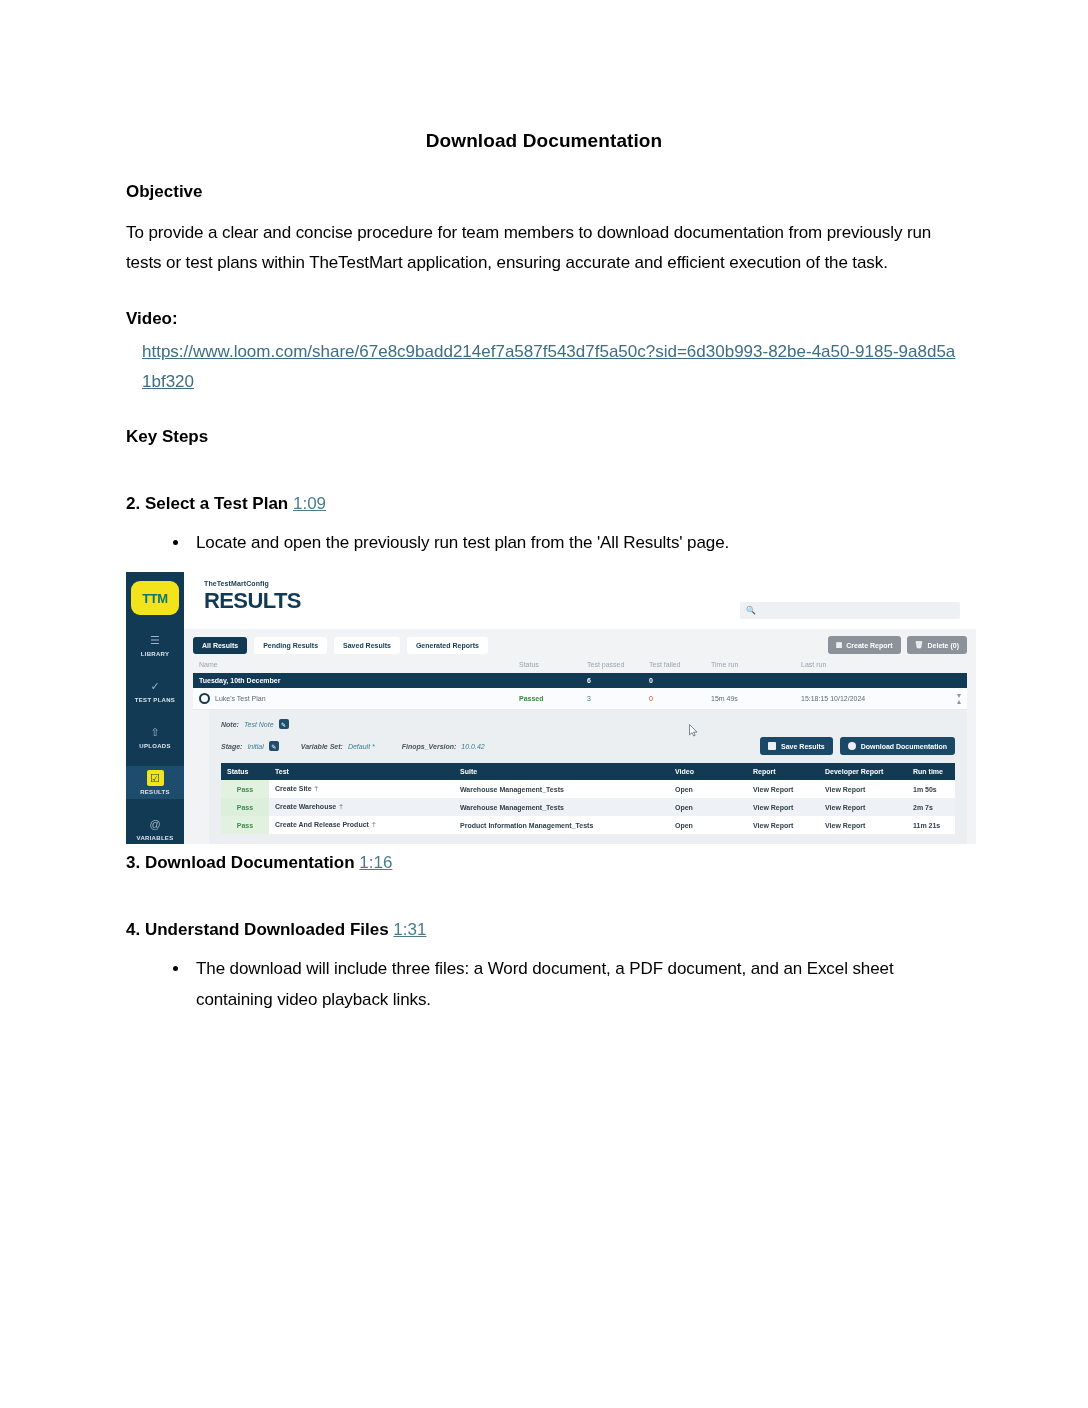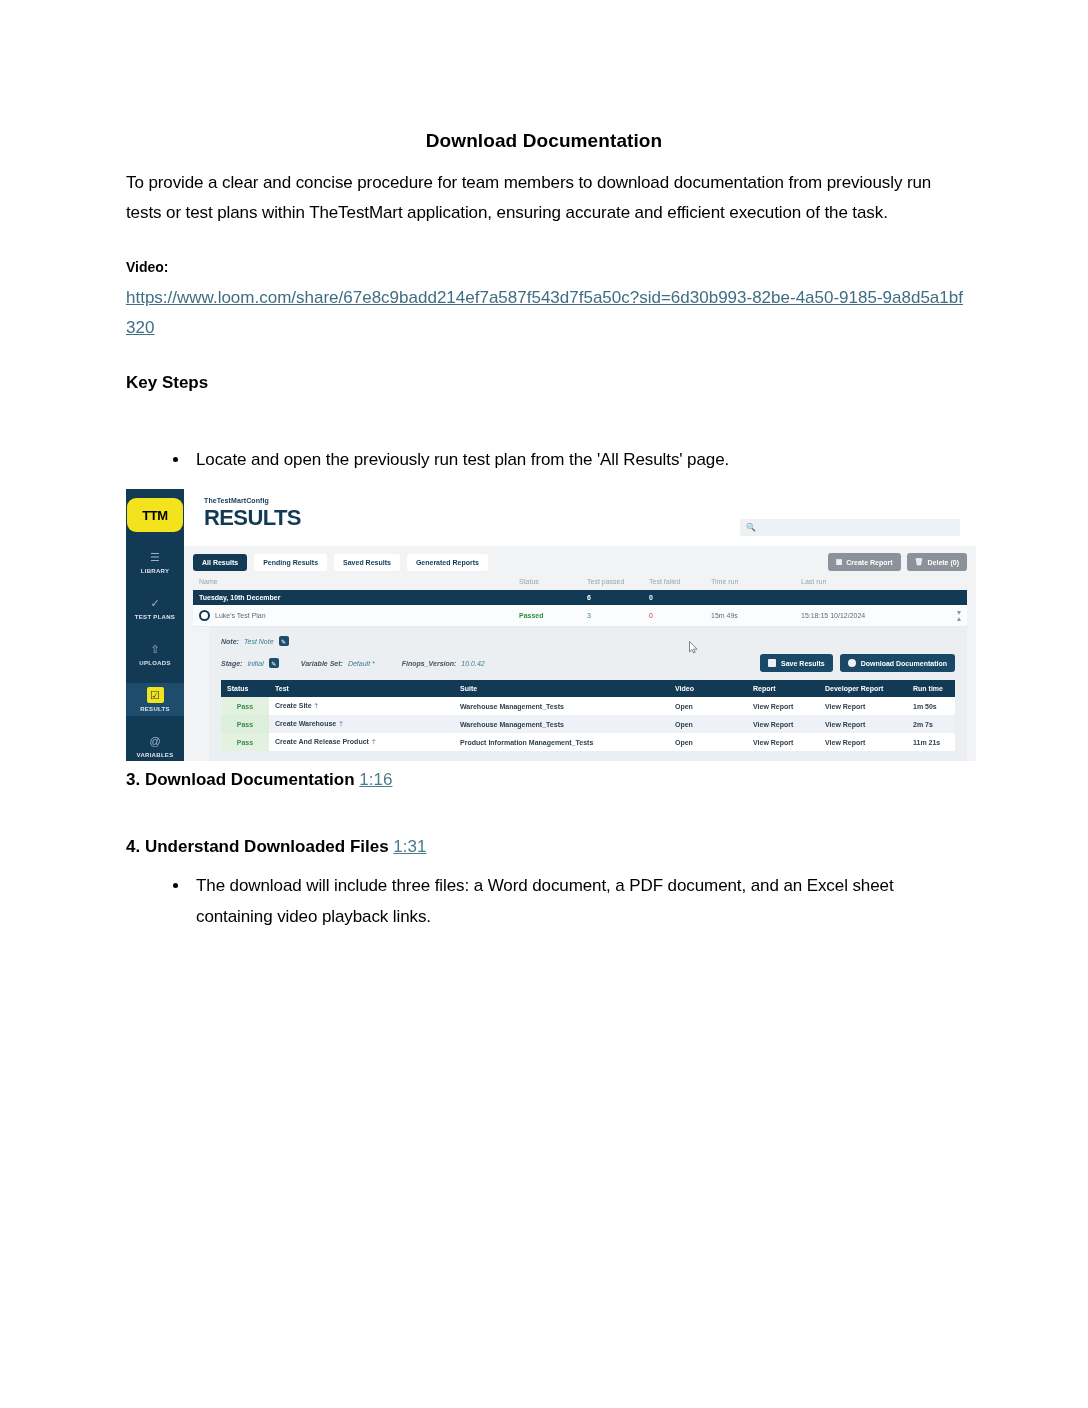--- a/index.html
+++ b/index.html
@@ -26,29 +26,29 @@
     font-size:17px;
     font-weight:bold;
     margin:30px 0 0 0;
   }
   p.para {
     font-size:17px;
     line-height:1.78;
     margin:16px 0 0 0;
     letter-spacing:-.1px;
   }
-  .video-label { font-size:14px; font-weight:bold; margin:30px 0 0 0; }
+  .video-label { font-size:17px; font-weight:bold; margin:30px 0 0 0; }
   a.link {
     color:#3f6e82;
     text-decoration:underline;
     font-size:17px;
     line-height:1.78;
     word-break:break-all;
   }
-  .link-wrap { margin:8px 0 0 0; }
+  .link-wrap { margin:8px 0 0 16px; }
   h3.step-h {
     font-size:17px;
     font-weight:bold;
     margin:9px 0 0 0;
   }
   h3.step-h .ts {
     font-weight:normal;
     color:#4a7c8c;
     text-decoration:underline;
   }
@@ -79,26 +79,26 @@
     filter:blur(.25px);
   }
   .shot-sidebar {
     width:58px;
     background:#133a55;
     color:#cfdbe4;
     flex:0 0 58px;
     position:relative;
   }
   .logo {
-    width:56px; height:34px;
+    width:48px; height:34px;
     margin:9px auto 0 auto;
     background:#f2e31c;
     border-radius:9px;
     display:flex; align-items:center; justify-content:center;
-    font-size:13px; font-weight:bold; color:#000000;
+    font-size:13px; font-weight:bold; color:#0f766e;
     letter-spacing:-.4px;
   }
   .nav-item {
     margin-top:13px;
     text-align:center;
     padding:4px 0 4px 0;
   }
   .nav-item.active { background:#1d4c6d; }
   .nav-item.active .nav-ic { background:#f2e31c; color:#133a55; }
   .nav-ic {
@@ -229,32 +229,38 @@
 </style>
 </head>
 <body>
 
 <div class="page">
 
   <div class="doc-title">Download Documentation</div>
 
   <div class="body-col">
 
+    <h2 class="section-h">Objective</h2>
     <p class="para">To provide a clear and concise procedure for team members to download documentation from previously run tests or test plans within TheTestMart application, ensuring accurate and efficient execution of the task.</p>
 
     <div class="video-label">Video:</div>
     <div class="link-wrap">
       <a class="link" href="#">https://www.loom.com/share/67e8c9badd214ef7a587f543d7f5a50c?sid=6d30b993-82be-4a50-9185-9a8d5a1bf320</a>
     </div>
 
     <h2 class="section-h key-steps-h">Key Steps</h2>
 
 
     <div class="sp-lg"></div>
 
+    <h3 class="step-h">
+      <span>2.</span>
+      <span>Select a Test Plan</span>
+      <a class="ts" href="#">1:09</a>
+    </h3>
     <ul class="bullets">
       <li>Locate and open the previously run test plan from the 'All Results' page.</li>
     </ul>
 
     <div class="shot">
 
       <div class="shot-sidebar">
         <div class="logo">TTM</div>
 
         <div class="nav-item">

